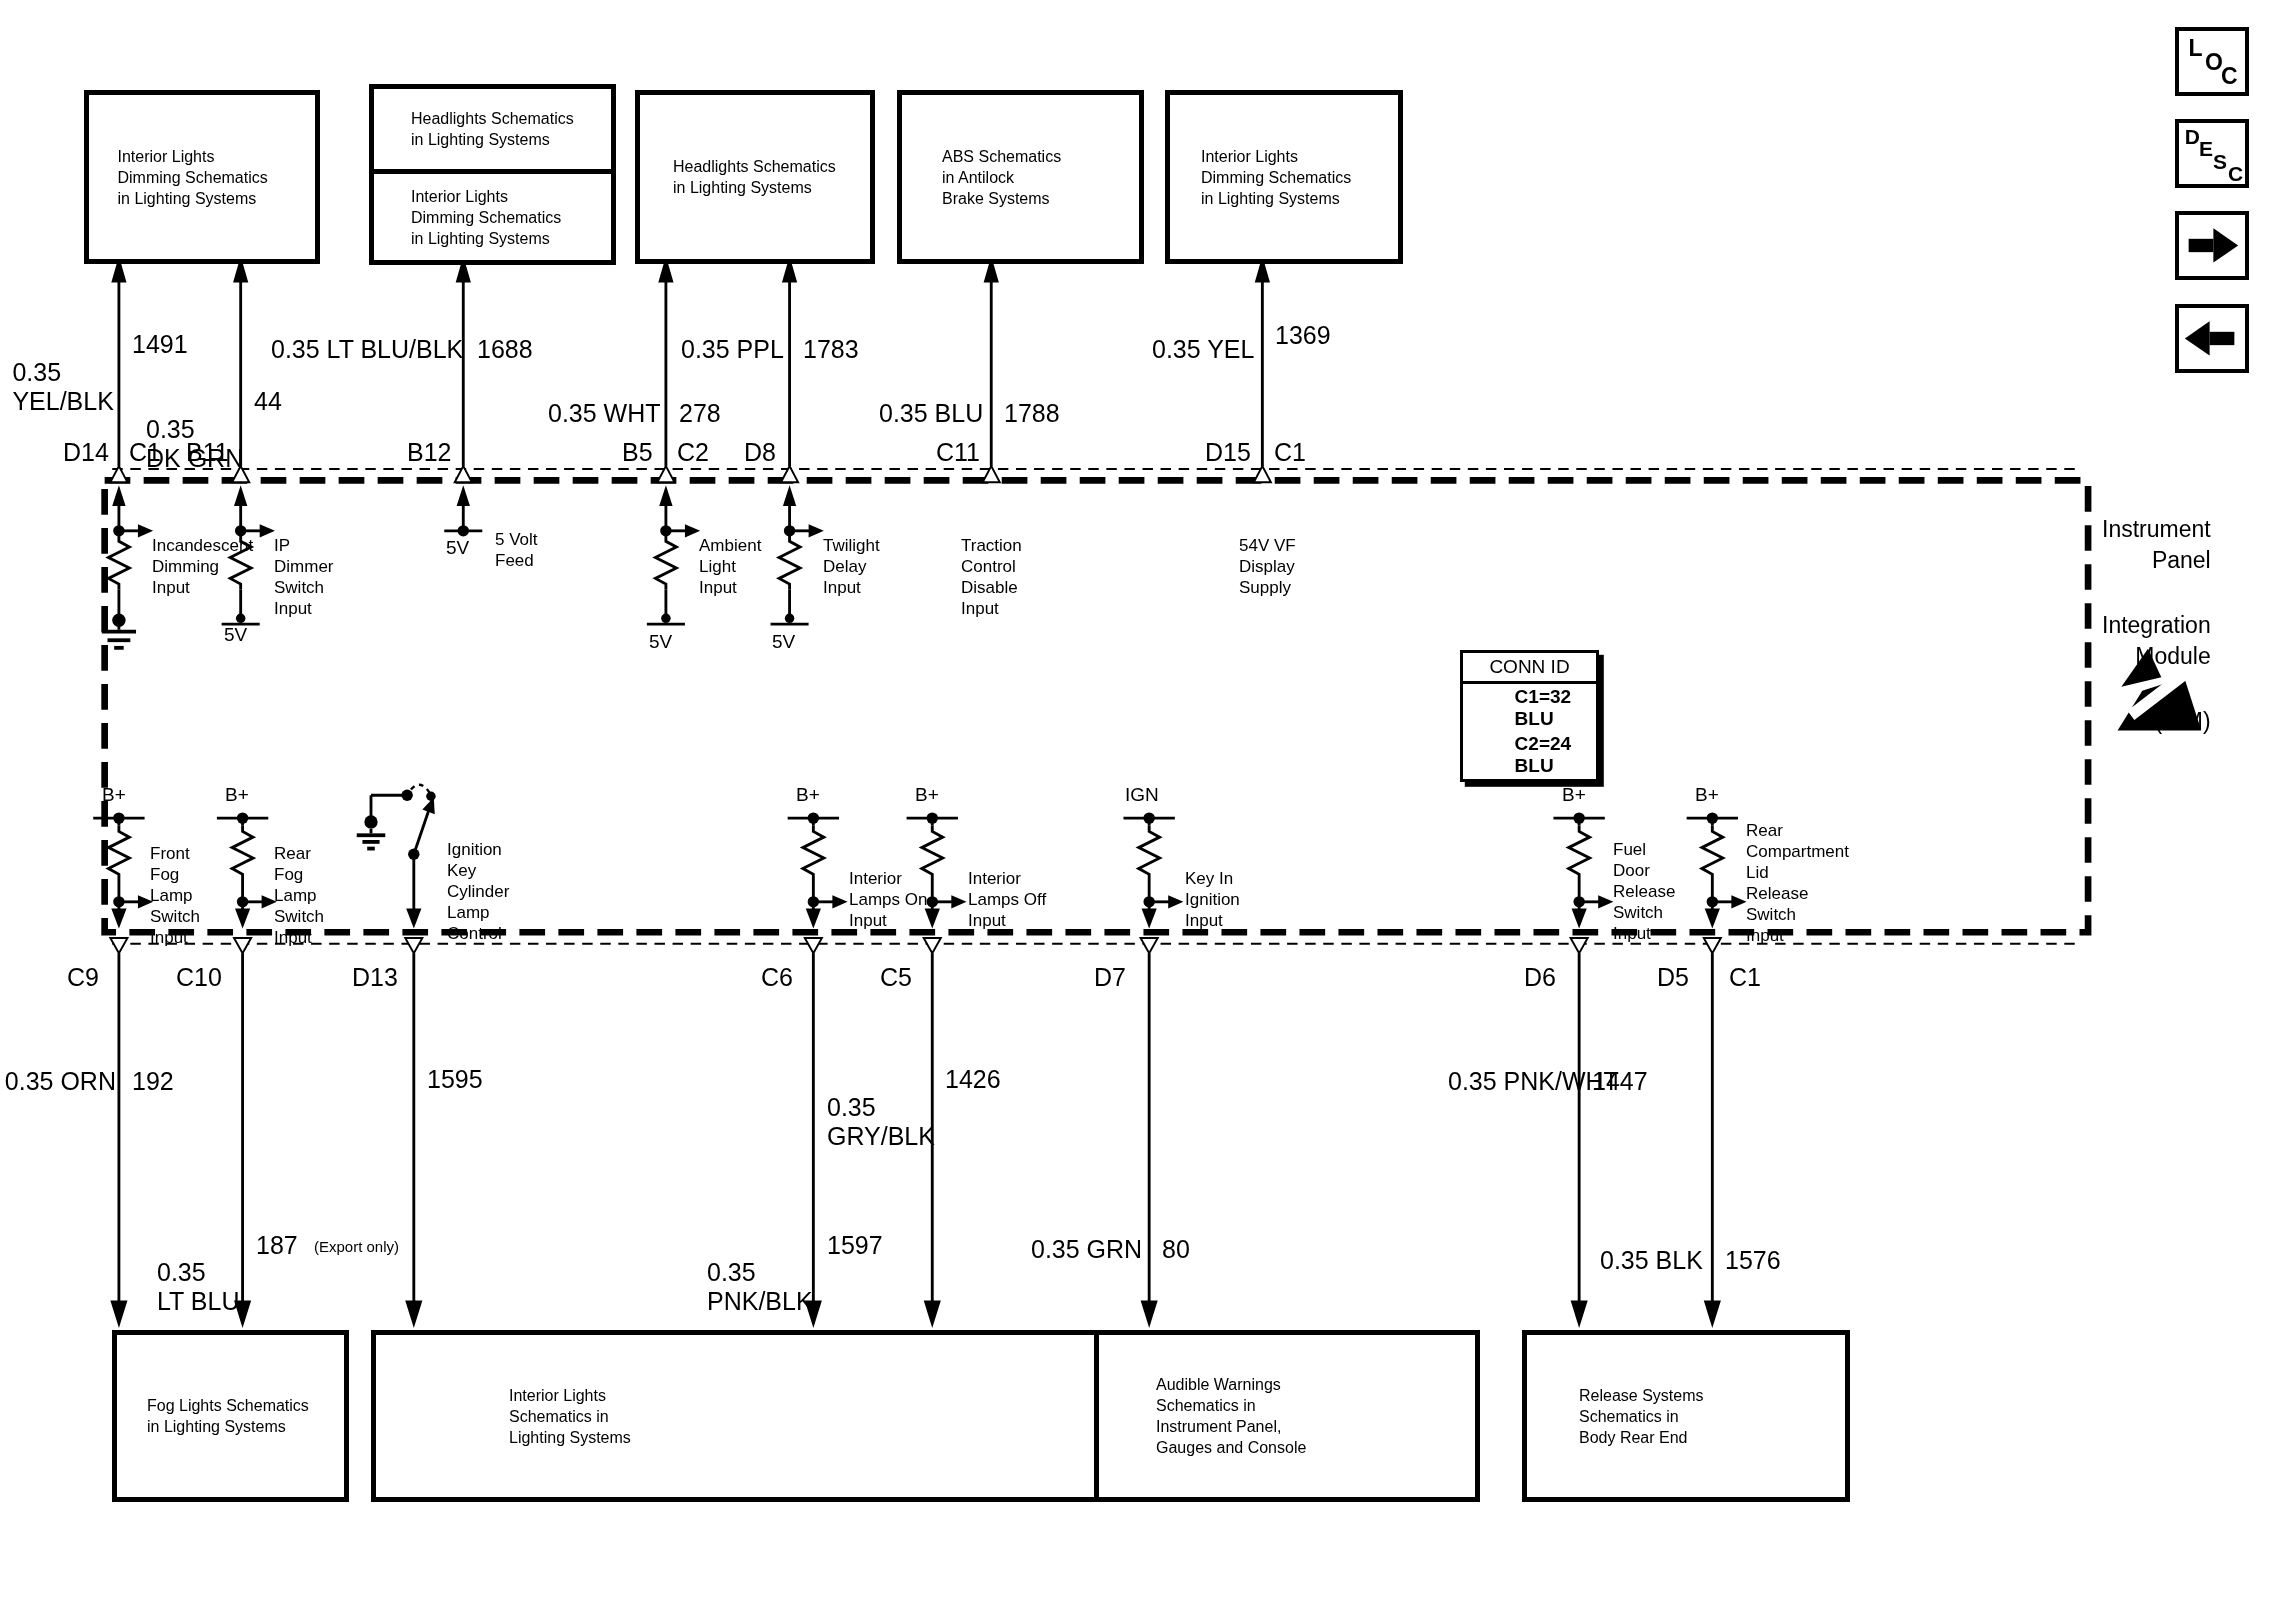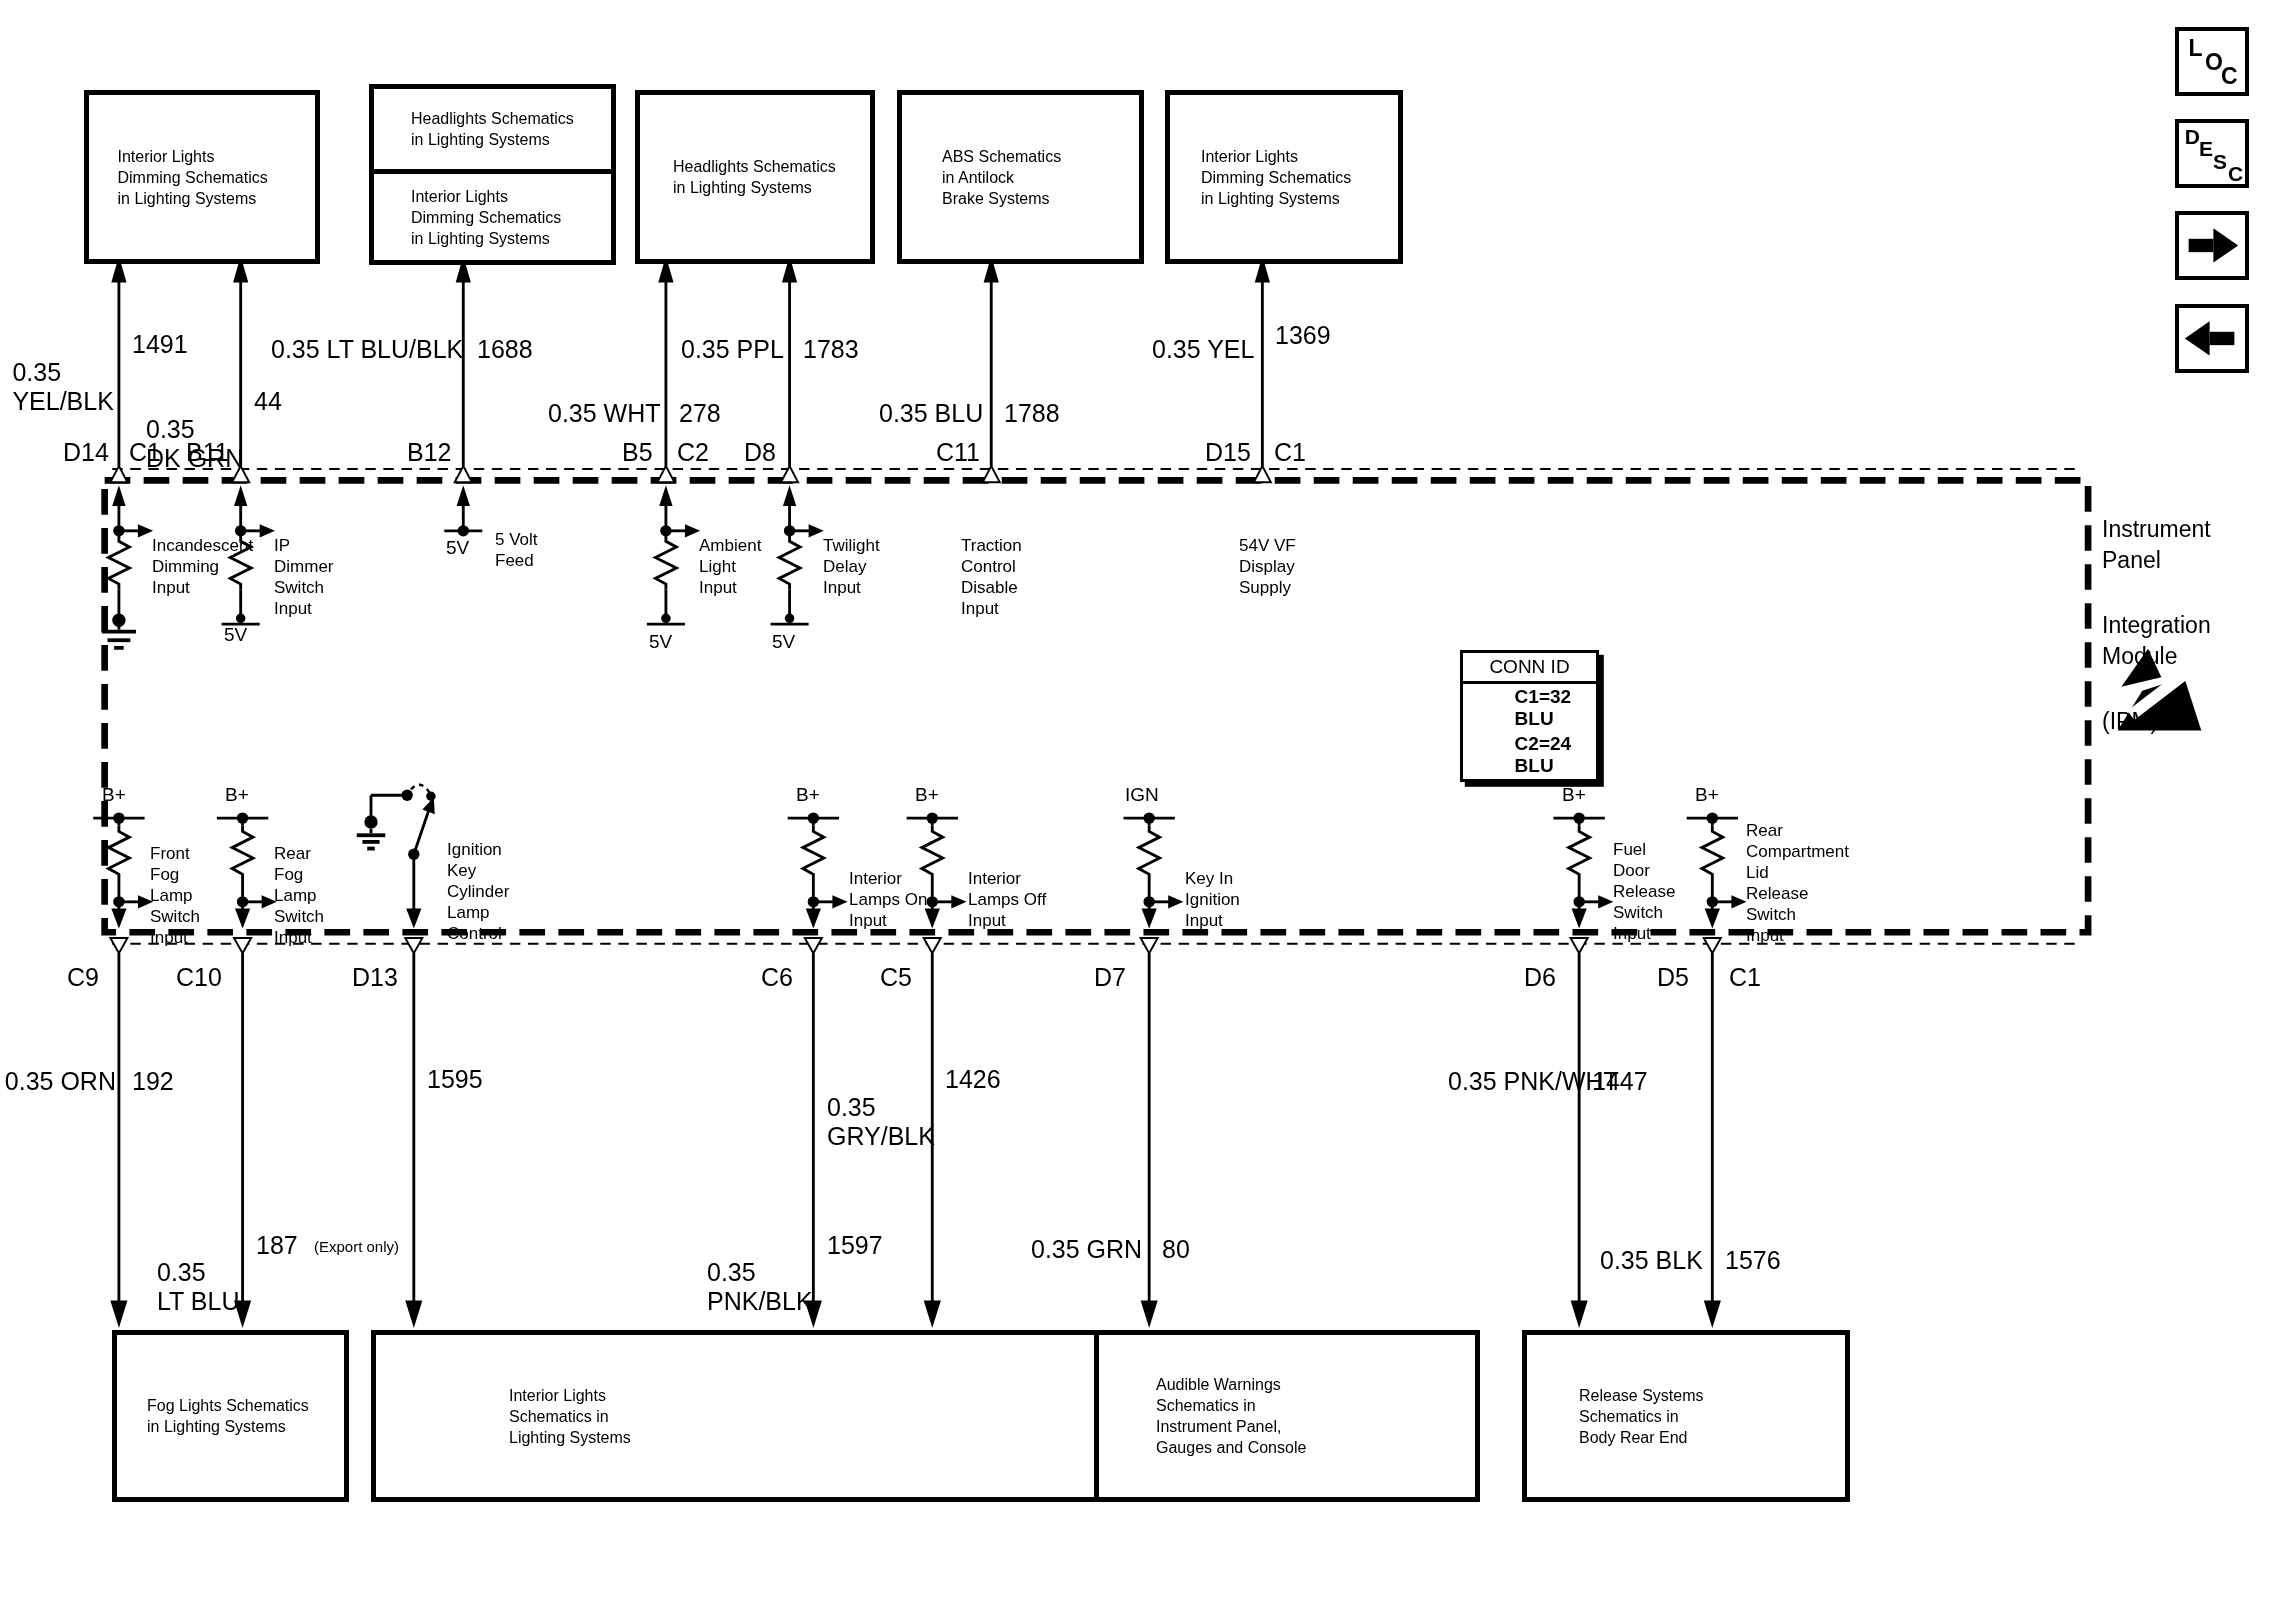--- a/index.html
+++ b/index.html
@@ -14,21 +14,21 @@
   .note{font-size:15px;}
   .stack>div{position:static;}
   .refbox{position:absolute;border:5.7px solid #000;background:#fff;display:flex;
           flex-direction:column;justify-content:center;font-size:16px;line-height:21px;}
   .refbox>div{white-space:pre;}
   .btn{position:absolute;left:2175px;width:74px;height:69px;border:4.8px solid #000;background:#fff;box-sizing:border-box;cursor:pointer;}
   .btn span{position:absolute;font-weight:bold;}
   #connid{position:absolute;left:1460px;top:650px;width:133px;border:3.8px solid #000;background:#fff;box-shadow:4.8px 4.8px 0 #000;}
   #connid .hd{border-bottom:3.8px solid #000;text-align:center;font-size:19px;padding:2.9px 0;}
   #connid .rw{font-size:19px;padding:1.9px 7.6px;font-weight:bold;margin-left:44px;}
-  #ipm-label div{font-size:23px;line-height:31px;white-space:pre;}
+  #ipm-label div{font-size:23px;line-height:31px;white-space:pre;text-align:right;}
 </style>
 </head>
 <body>
 
 <div id="canvas">
 
   <svg id="wires" width="2285" height="1602" viewBox="0 0 2402 1684">
       <rect x="110" y="505" width="2085" height="475" fill="none" stroke="#000" stroke-width="7" stroke-dasharray="27 14"></rect>
       <line x1="118" y1="493" x2="2188" y2="493" stroke="#000" stroke-width="2" stroke-dasharray="11 8"></line>
       <line x1="118" y1="992" x2="2188" y2="992" stroke="#000" stroke-width="2" stroke-dasharray="11 8"></line>

